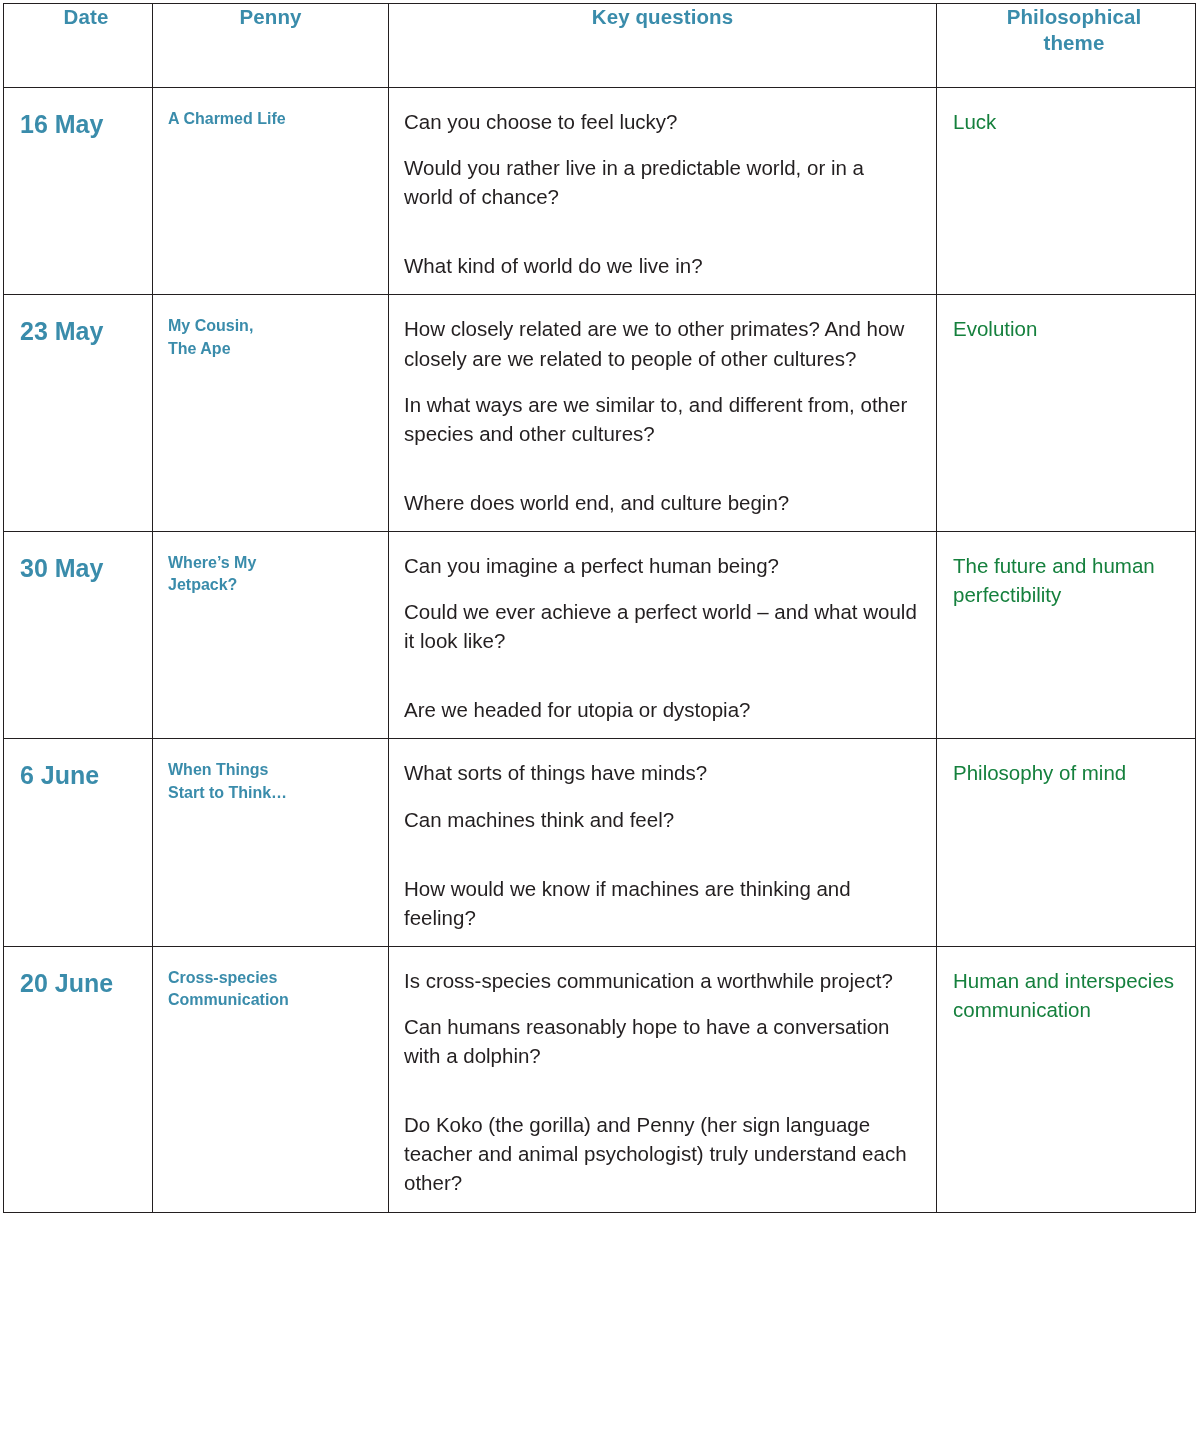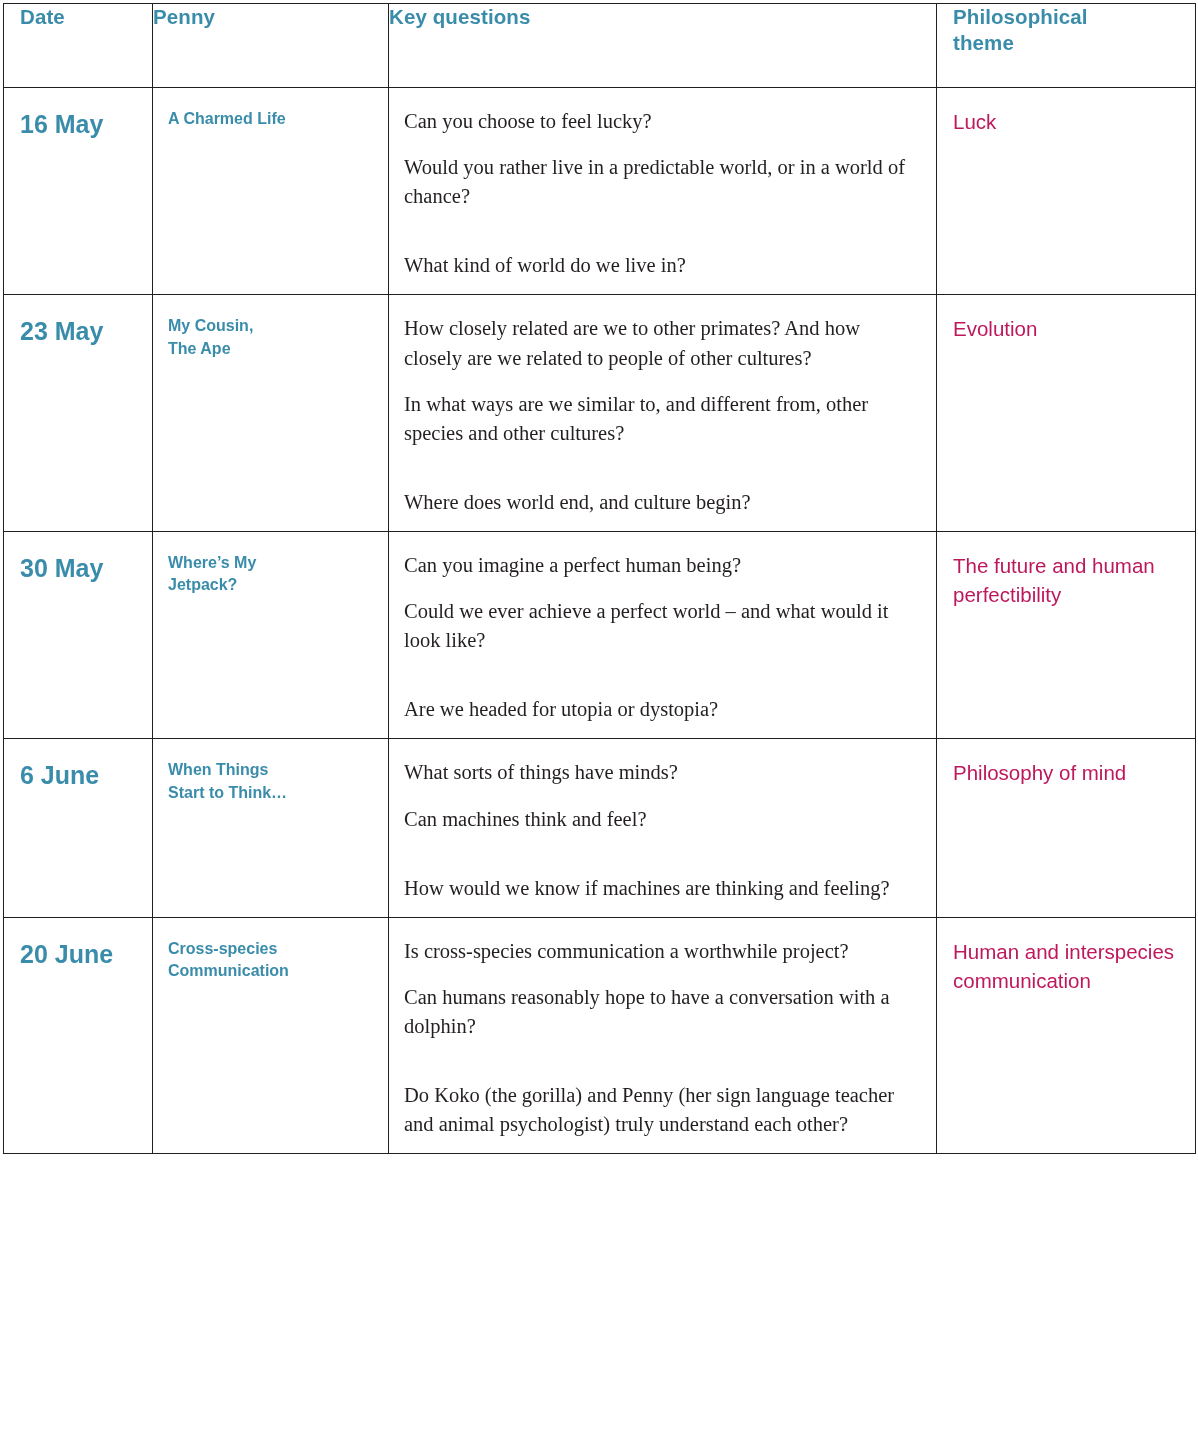--- a/index.html
+++ b/index.html
@@ -31,21 +31,21 @@
   .schedule-table td {
     border: 1.5px solid #231f20;
     vertical-align: top;
     padding: 0;
   }
 
   
   thead th {
     height: 83px;
     padding: 16px 14px 8px 14px;
-    text-align: left;
+    text-align: center;
     font-weight: bold;
     font-size: 20.5px;
     line-height: 1.28;
     color: #3a8cab;
     letter-spacing: 0.1px;
   }
   thead th.hdr-date  { padding-left: 16px; }
   thead th.hdr-q     { padding-left: 0; }
   thead th.hdr-theme { padding-left: 16px; }
 
@@ -68,26 +68,25 @@
   td.cell-questions {
     padding: 19px 18px 14px 15px;
     font-size: 20.5px;
     line-height: 1.42;
     color: #231f20;
   }
   td.cell-theme {
     padding: 19px 12px 14px 16px;
     font-size: 20.5px;
     line-height: 1.42;
-    color: #be185d;
+    color: #15803d;
   }
 
   td.cell-questions .question {
     margin: 0 0 17px 0;
-    font-family: Liberation Serif, serif;
   }
   td.cell-questions .question:last-child {
     margin-bottom: 0;
     margin-top: 40px;
   }
 
   .title-line { display: block; }
 </style>
 </head>
 <body>

